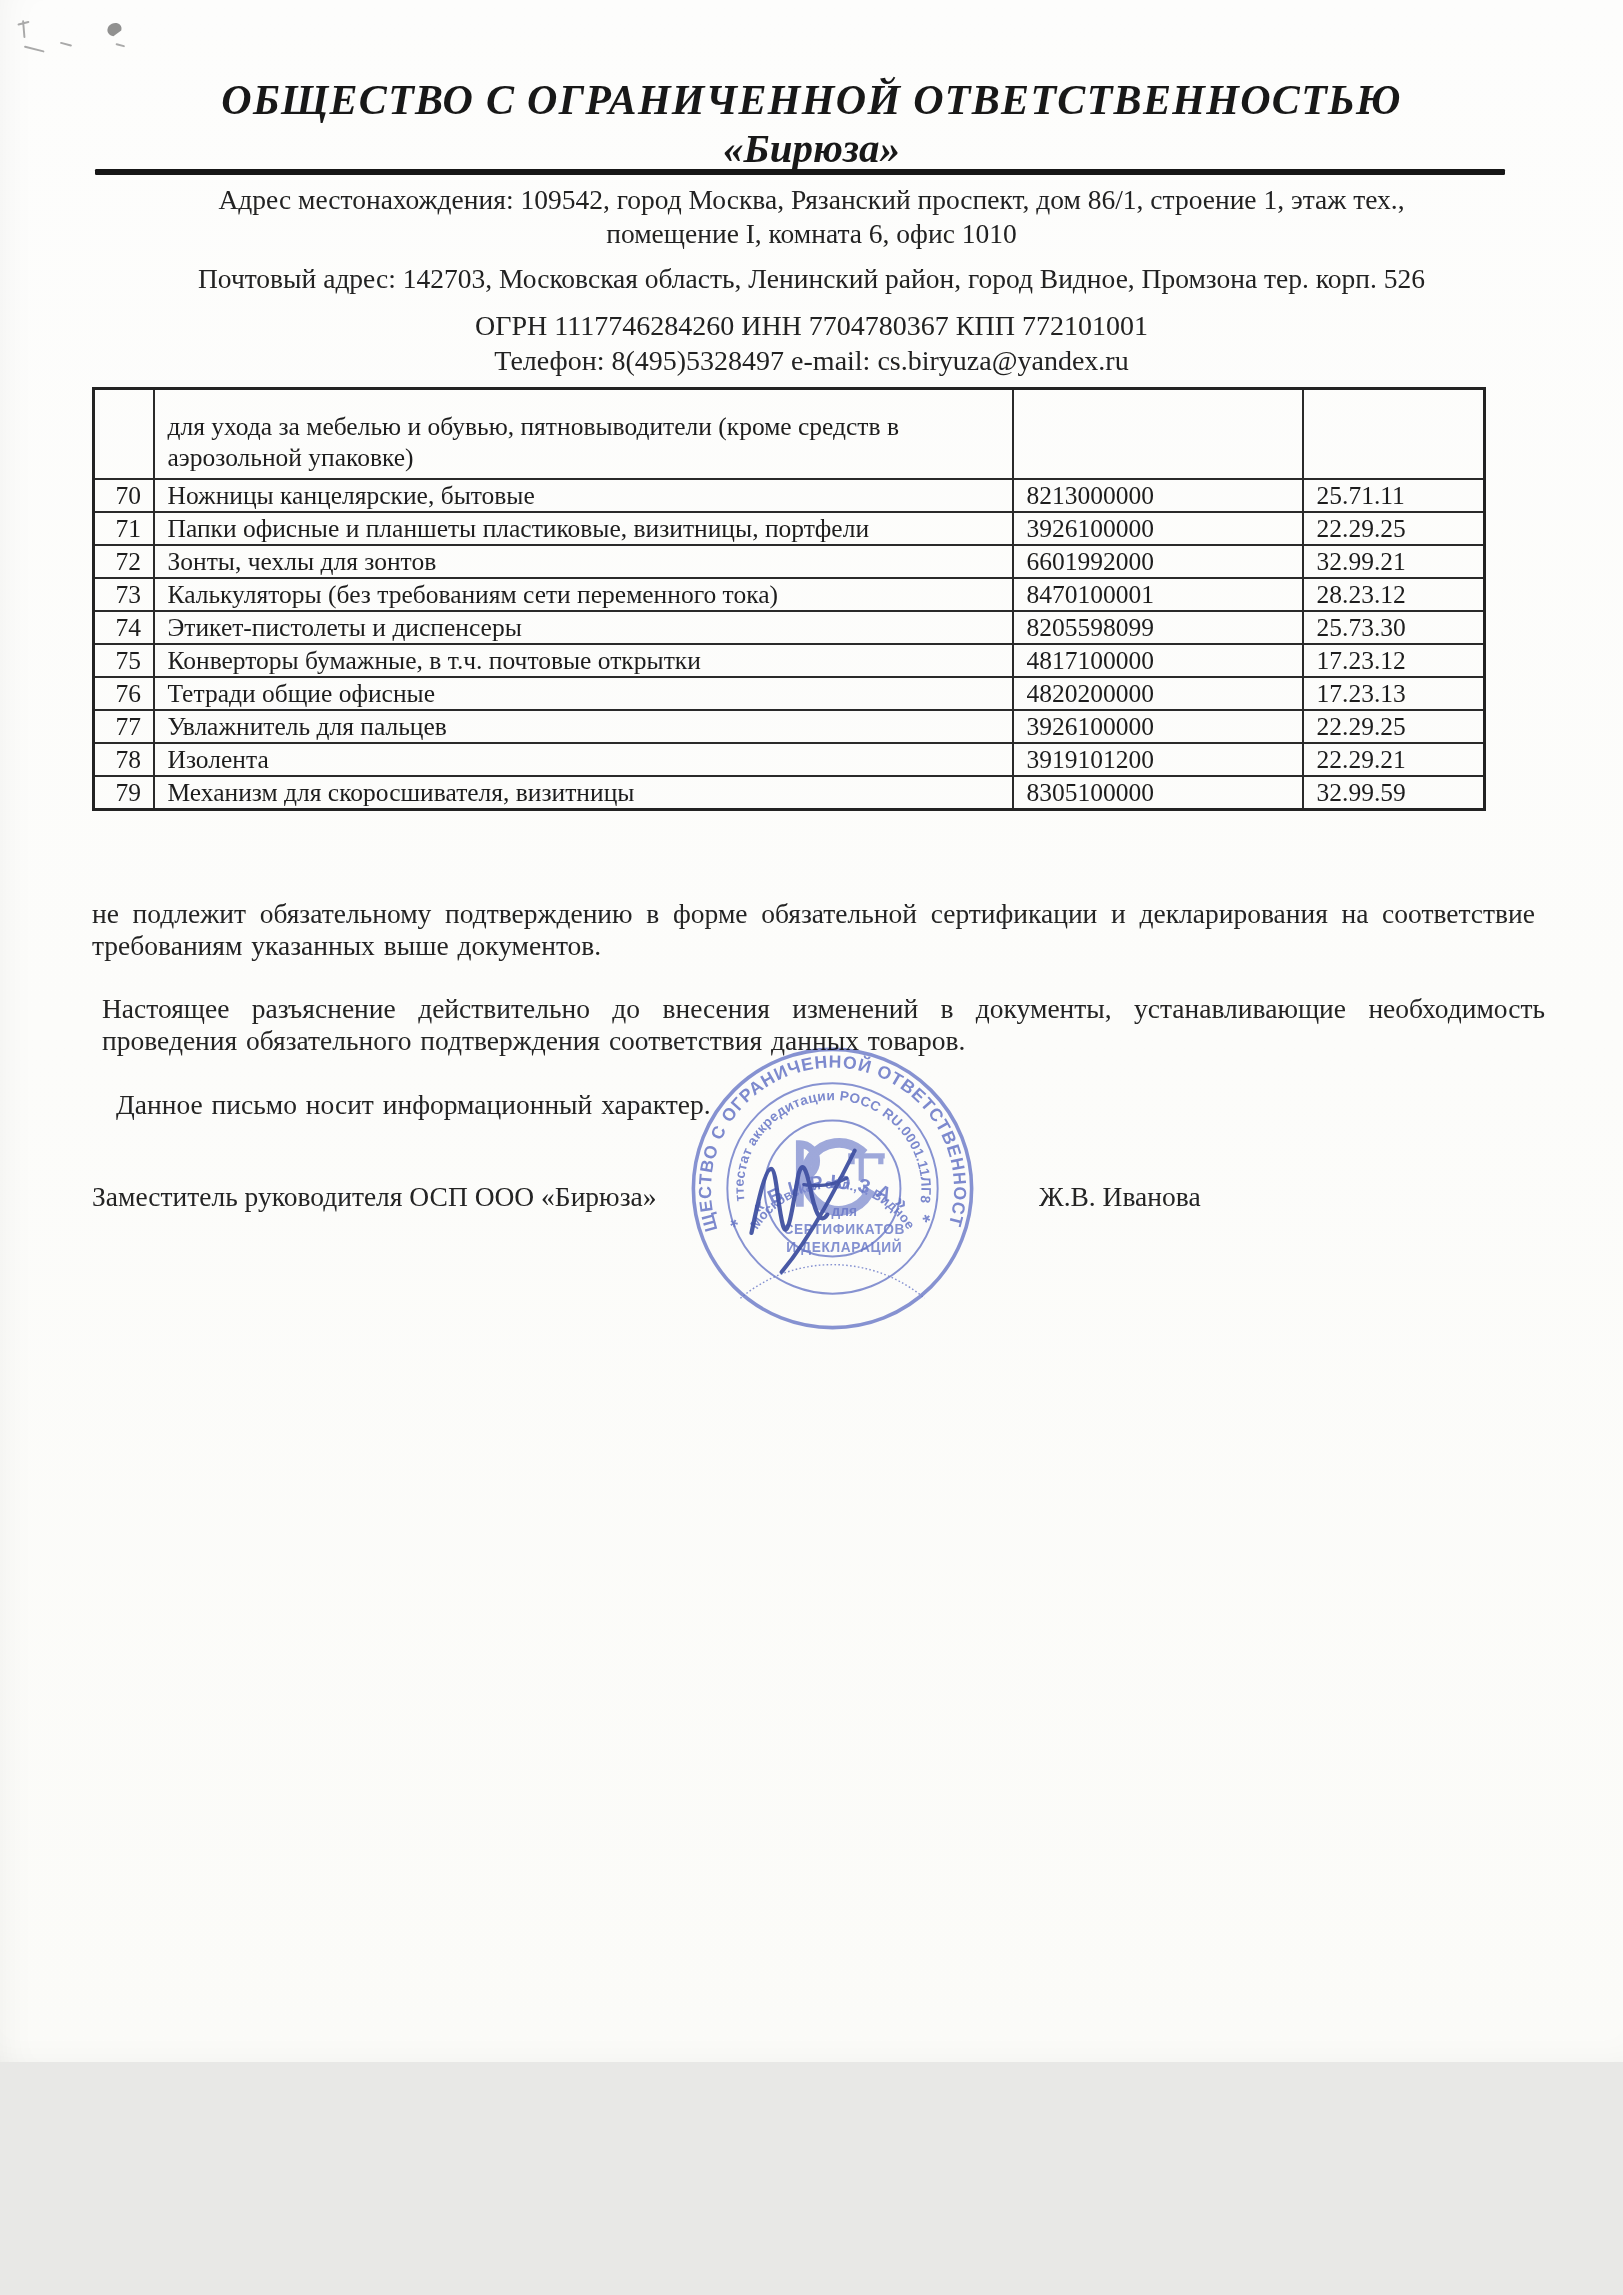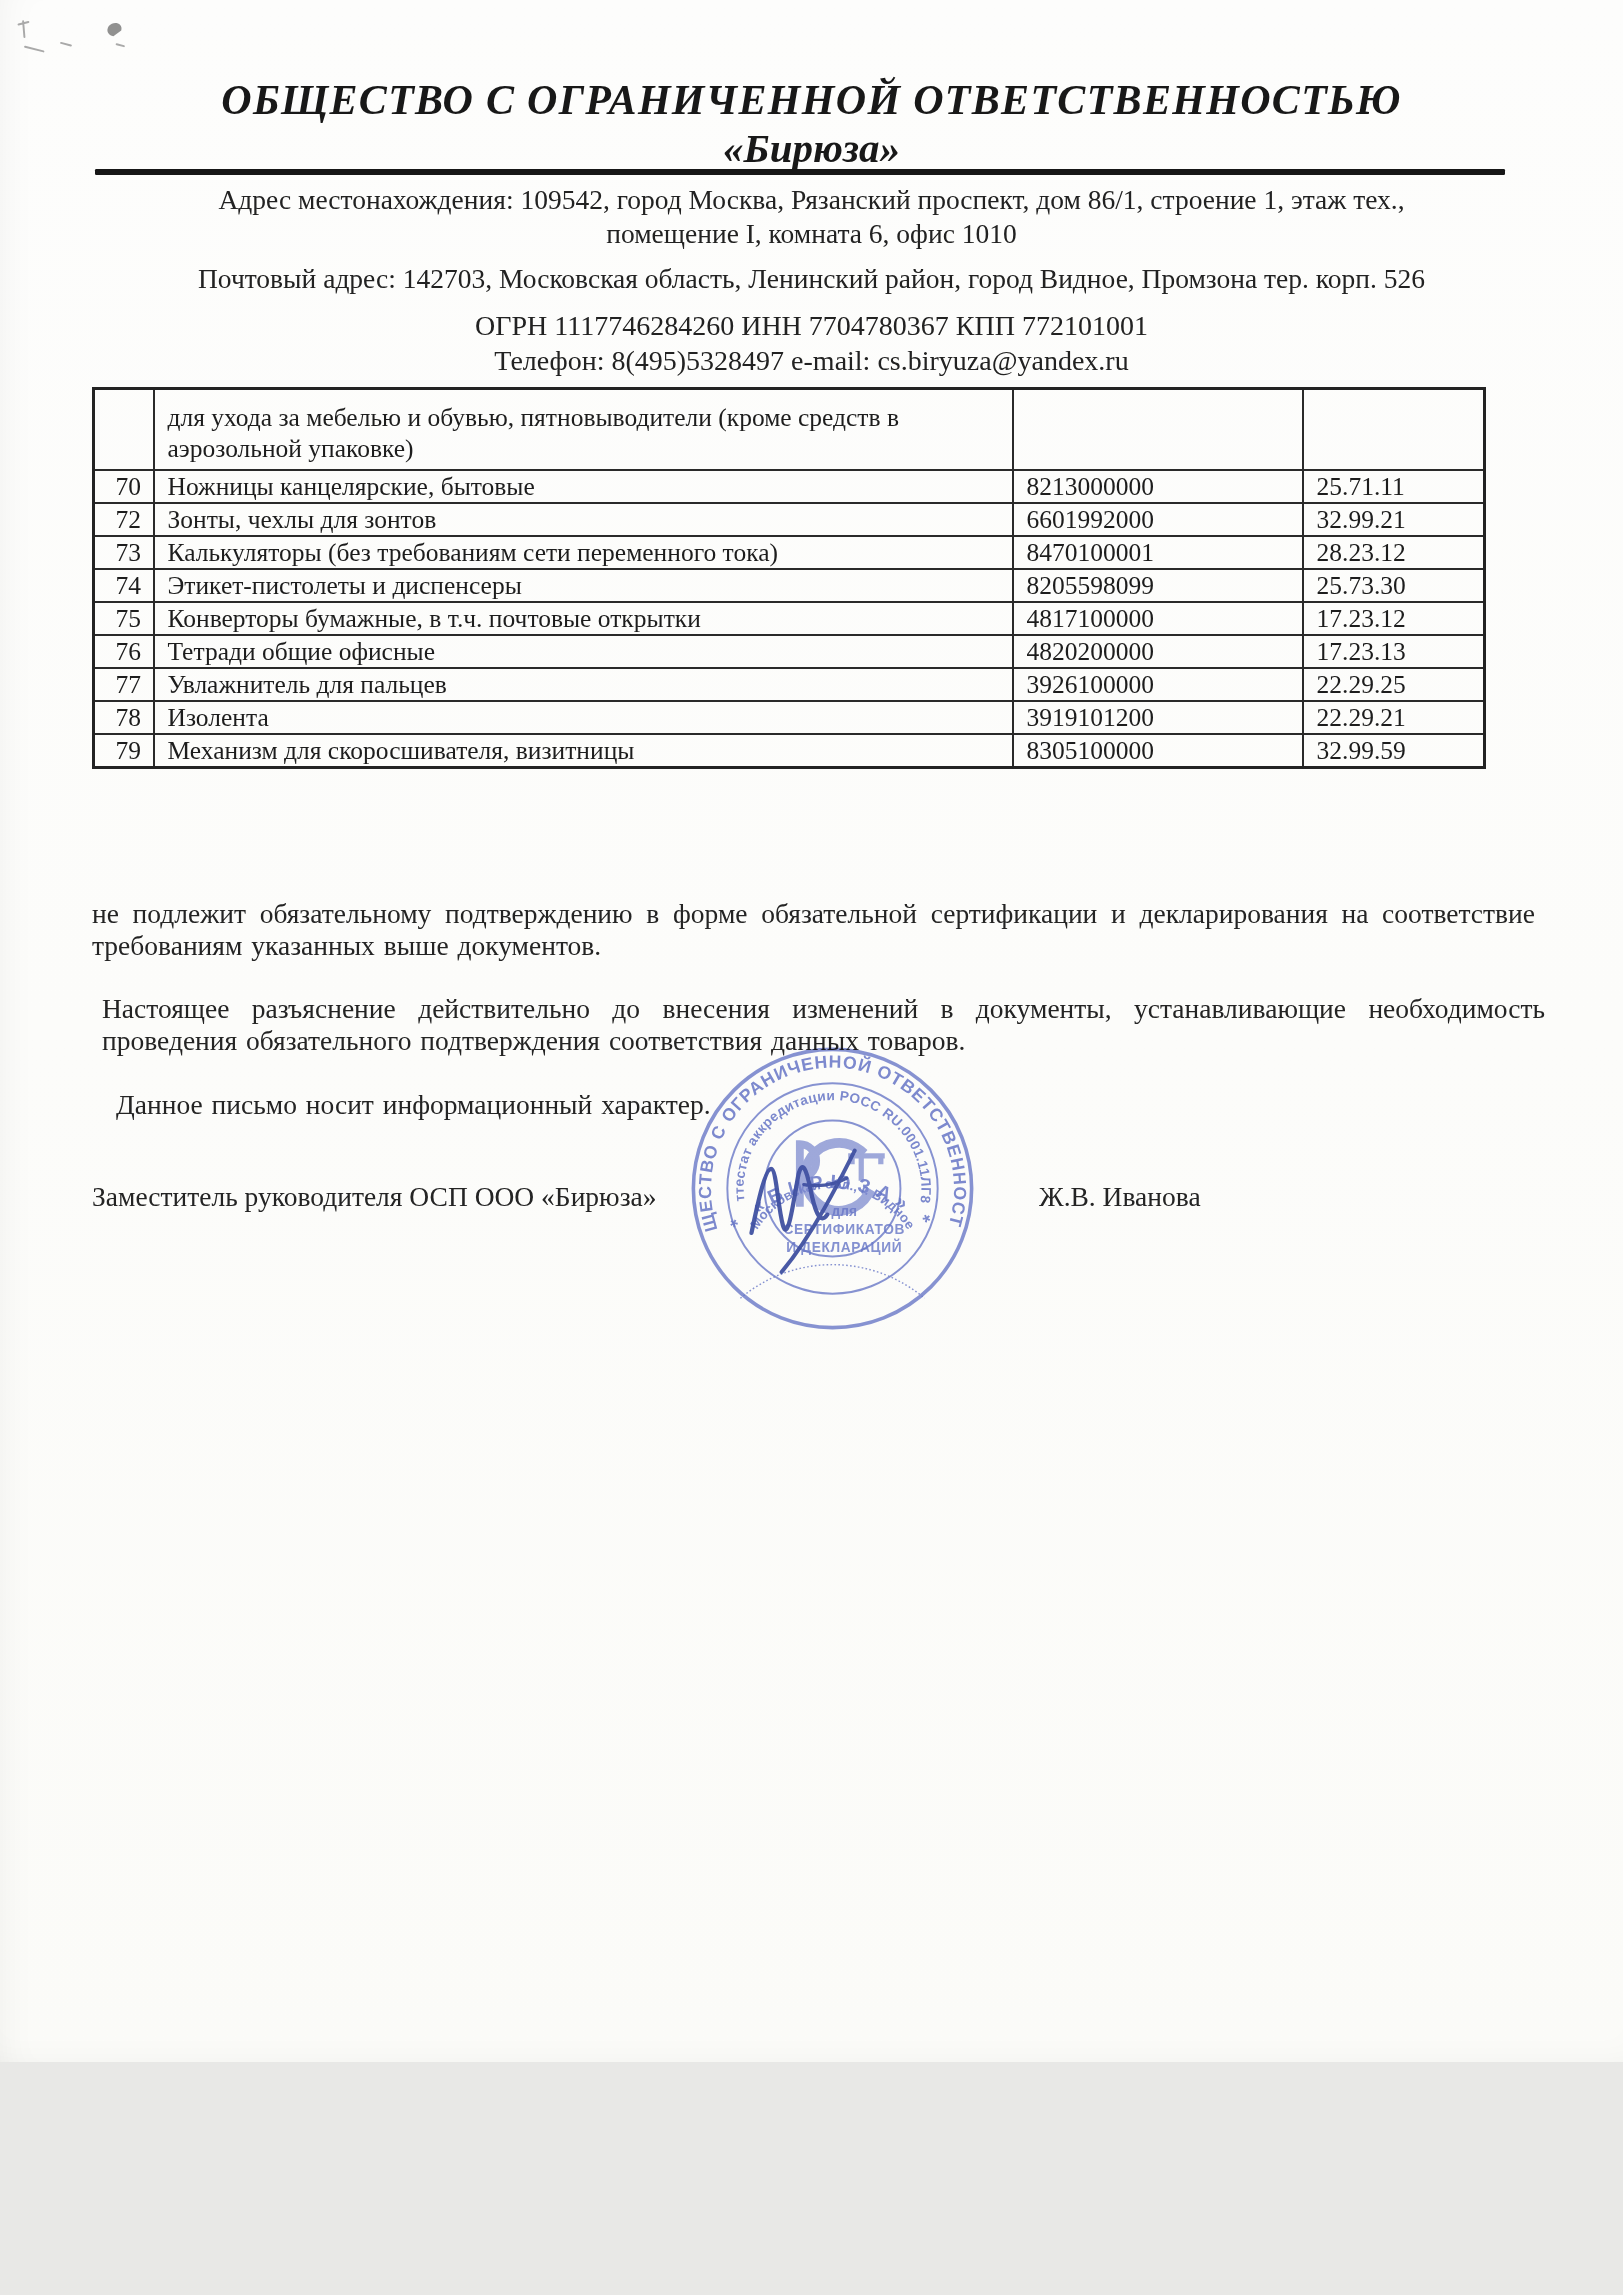--- a/index.html
+++ b/index.html
@@ -33,21 +33,21 @@
     border:2.6px solid #2a2a2a;
     padding:0 3.9px 0 13px;
     vertical-align:middle;
     line-height:31px;
     overflow:hidden;
   }
   table.items{border:3.3px solid #232323;}
   td.c-num{text-align:center;padding:0;}
   td.c-code{padding-left:23.6px;}
   td.c-okpd{padding-left:21px;}
-  tr.hdr td{vertical-align:top;padding-top:12px;height:67px;}
+  tr.hdr td{vertical-align:top;padding-top:21px;height:67px;}
   tr.row td{height:29px;}
   .para{
     left:92px;width:1443px;
     font-size:27.5px;line-height:32px;
     text-align:justify;word-spacing:2px;color:#242424;
   }
   .p1{top:898px;}
   .p2{top:993px;margin-left:10px;}
   .p3{top:1089px;text-align:left;margin-left:24px;}
   .sig-label{top:1181px;left:92px;font-size:27.5px;color:#242424;}
@@ -103,20 +103,26 @@
         <td class="c-code"></td>
         <td class="c-okpd"></td>
       </tr>
       <tr class="row">
         <td class="c-num">70</td>
         <td>Ножницы канцелярские, бытовые</td>
         <td class="c-code">8213000000</td>
         <td class="c-okpd">25.71.11</td>
       </tr>
       <tr class="row">
+        <td class="c-num">71</td>
+        <td>Папки офисные и планшеты пластиковые, визитницы, портфели</td>
+        <td class="c-code">3926100000</td>
+        <td class="c-okpd">22.29.25</td>
+      </tr>
+      <tr class="row">
         <td class="c-num">72</td>
         <td>Зонты, чехлы для зонтов</td>
         <td class="c-code">6601992000</td>
         <td class="c-okpd">32.99.21</td>
       </tr>
       <tr class="row">
         <td class="c-num">73</td>
         <td>Калькуляторы (без требованиям сети переменного тока)</td>
         <td class="c-code">8470100001</td>
         <td class="c-okpd">28.23.12</td>

